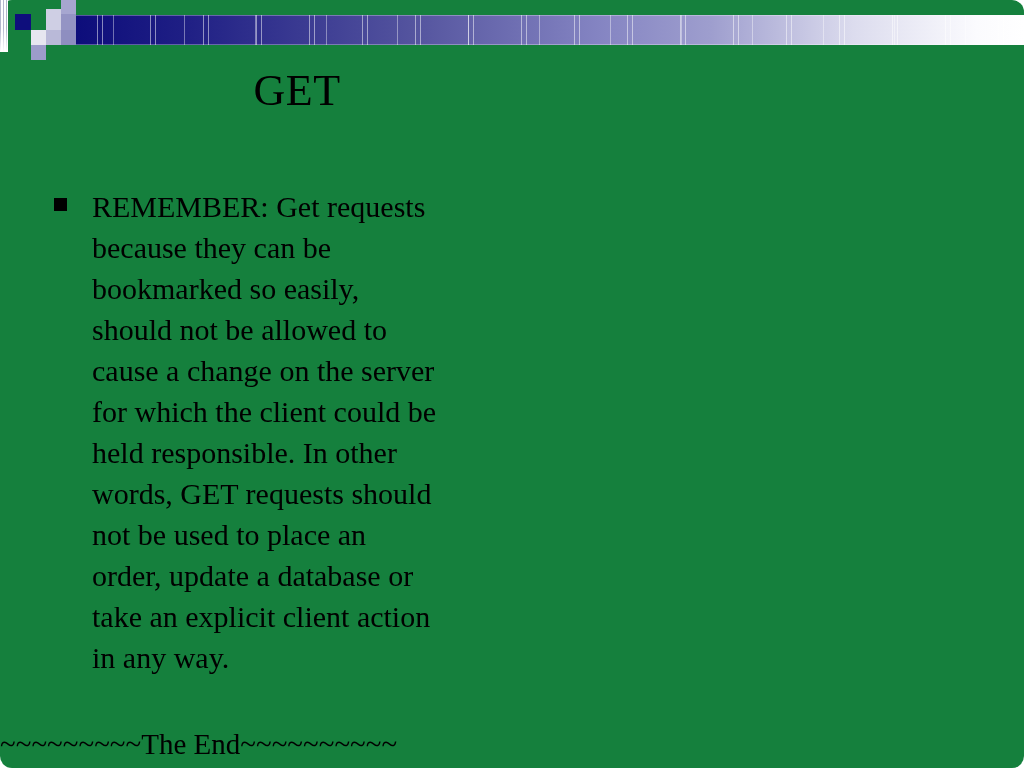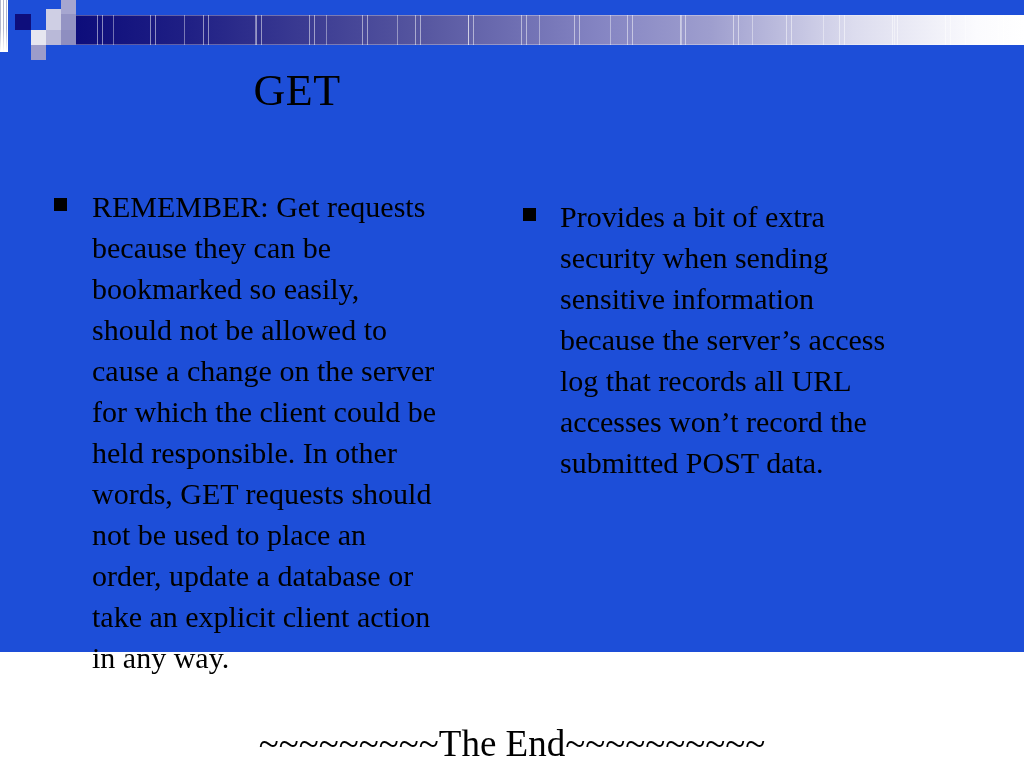--- a/index.html
+++ b/index.html
@@ -8,22 +8,23 @@
     width: 1024px;
     height: 768px;
     background: #ffffff;
     font-family: "Liberation Serif", "DejaVu Serif", serif;
     color: #000000;
     overflow: hidden;
   }
   .slide {
     position: relative;
     width: 1024px;
-    height: 652px;
-    background: #1d4ed8;
+    height: 768px;
+    background: #15803d;
+    border-radius: 12px;
   }
 
   
   .left-stripes {
     position: absolute;
     left: 0; top: 0;
     width: 8px; height: 52px;
     background:
       linear-gradient(180deg, rgba(255,255,255,0) 55%, #ffffff 100%),
       repeating-linear-gradient(90deg, #b4b8ce 0 1px, #ffffff 1px 3px);
@@ -89,22 +90,22 @@
     font-size: 30px;
     line-height: 41px;
     white-space: pre-line;
   }
 
   
   .footer {
     position: absolute;
     left: 0; top: 727px;
     width: 1024px;
-    text-align: center;
-    font-size: 37px;
+    text-align: left;
+    font-size: 29px;
     line-height: 34px;
   }
 </style>
 </head>
 <body>
 
 <div class="slide">
 
   <div class="left-stripes"></div>
   <div class="band"></div>
@@ -130,28 +131,16 @@
 for which the client could be
 held responsible. In other
 words, GET requests should
 not be used to place an
 order, update a database or
 take an explicit client action
 in any way.</div>
     </div>
   </div>
 
-  <div class="col col-right">
-    <div class="bullet-row">
-      <span class="bullet"></span>
-      <div class="bullet-text">Provides a bit of extra
-security when sending
-sensitive information
-because the server’s access
-log that records all URL
-accesses won’t record the
-submitted POST data.</div>
-    </div>
-  </div>
 
   <div class="footer">~~~~~~~~~The End~~~~~~~~~~</div>
 
 </div>
 
 </body></html>

